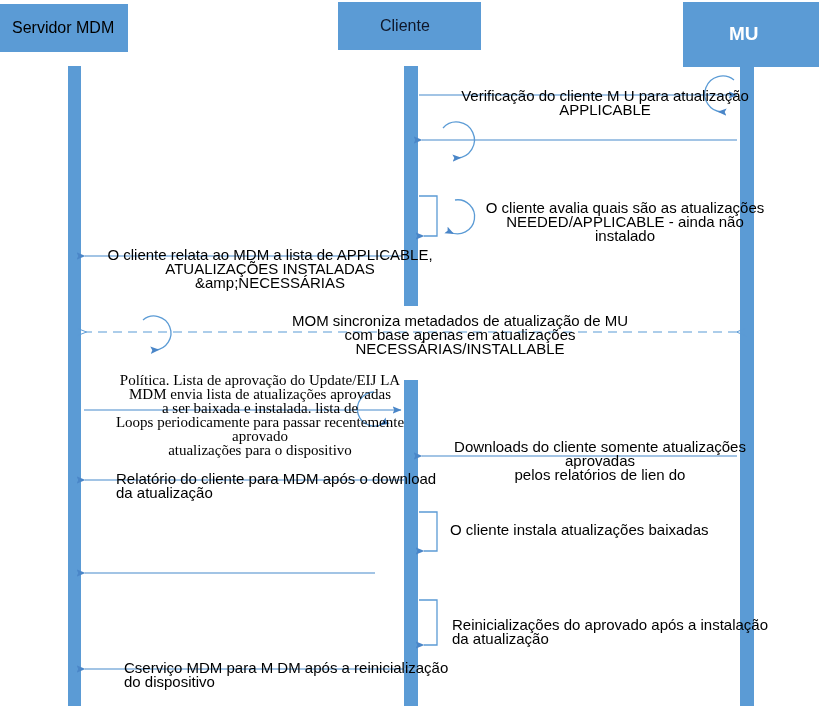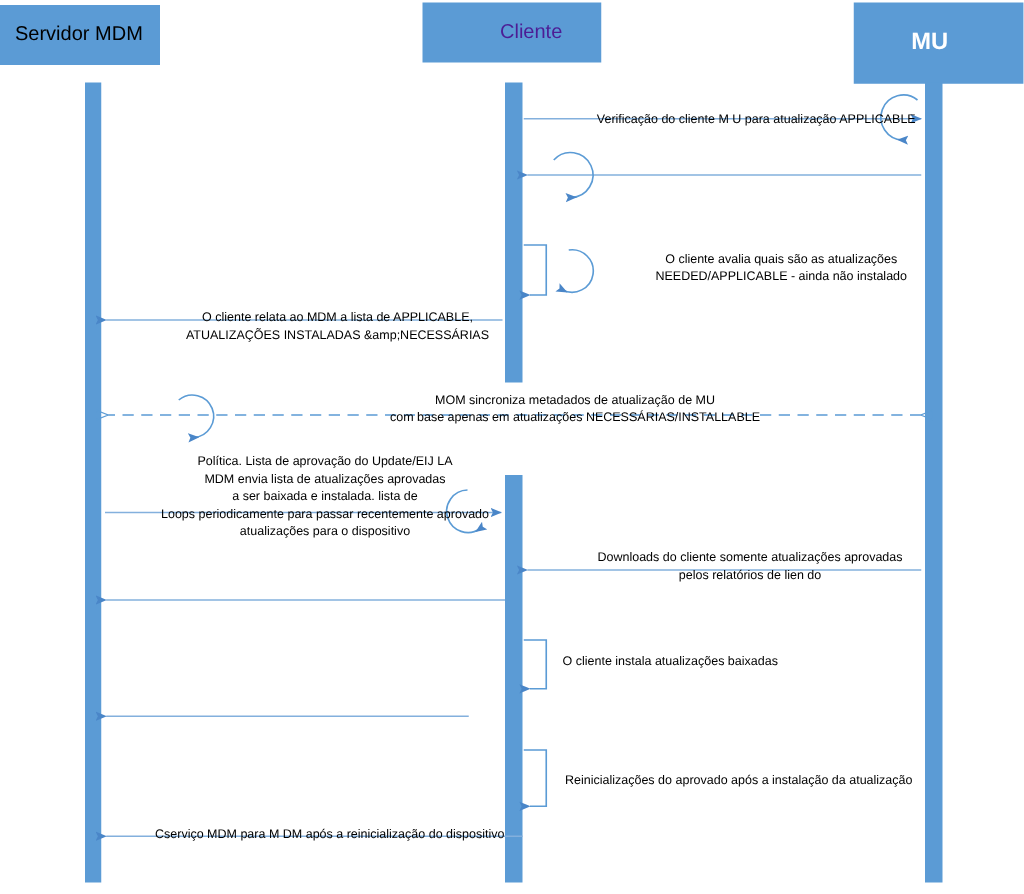--- a/index.html
+++ b/index.html
@@ -33,27 +33,27 @@
     box-sizing: border-box;
   }
   .actor-label {
     font-size: 16px;
     line-height: 1.1;
     white-space: nowrap;
   }
   .actor-mdm   { left: 0px;   top: 4px; width: 128px; height: 48px; }
   .actor-mdm .actor-label   { color: #000000; padding-left: 12px; }
   .actor-client{ left: 338px; top: 2px; width: 143px; height: 48px; }
-  .actor-client .actor-label{ color: #4c1d95; padding-left: 42px; margin-left: 20px; }
+  .actor-client .actor-label{ color: #0f172a; padding-left: 42px; }
   .actor-mu    { left: 683px; top: 2px; width: 136px; height: 65px; }
   .actor-mu .actor-label    { color: #ffffff; font-weight: bold; font-size: 19px; padding-left: 46px; }
 
   .msg {
     position: absolute;
-    font-size: 10px;
+    font-size: 15px;
     line-height: 14px;
     color: #000000;
     text-align: center;
     white-space: pre-line;
     pointer-events: none;
   }
   .msg.left  { text-align: left; }
 </style>
 </head>
 <body>
@@ -129,29 +129,30 @@
 
   <div class="msg" style="left:480px; top:201px; width:290px;">O cliente avalia quais são as atualizações
 NEEDED/APPLICABLE - ainda não instalado</div>
 
   <div class="msg" style="left:100px; top:248px; width:340px;">O cliente relata ao MDM a lista de APPLICABLE,
 ATUALIZAÇÕES INSTALADAS &amp;amp;NECESSÁRIAS</div>
 
   <div class="msg" style="left:270px; top:314px; width:380px;">MOM sincroniza metadados de atualização de   MU
 com base apenas em atualizações NECESSÁRIAS/INSTALLABLE</div>
 
-  <div class="msg" style="left:95px; top:363px; width:330px;">Política. Lista de aprovação do Update/EIJ LA
+  <div class="msg" style="left:95px; top:373px; width:330px;font-family:Liberation Serif, serif;">Política. Lista de aprovação do Update/EIJ LA
 MDM envia lista de atualizações aprovadas
 a ser baixada e instalada. lista de
 Loops periodicamente para passar recentemente aprovado
 atualizações para o dispositivo</div>
 
   <div class="msg" style="left:440px; top:440px; width:320px;">Downloads do cliente somente atualizações aprovadas
 pelos relatórios de lien do</div>
 
+  <div class="msg left" style="left:116px; top:472px; width:330px;">Relatório do cliente para MDM após o download da atualização</div>
 
   <div class="msg left" style="left:450px; top:523px; width:320px;">O cliente instala atualizações baixadas</div>
 
 
   <div class="msg left" style="left:452px; top:618px; width:330px;">Reinicializações do aprovado após a instalação da atualização</div>
 
   <div class="msg left" style="left:124px; top:661px; width:340px;">Cserviço MDM para M DM após a reinicialização do dispositivo</div>
 
 </div>
 

